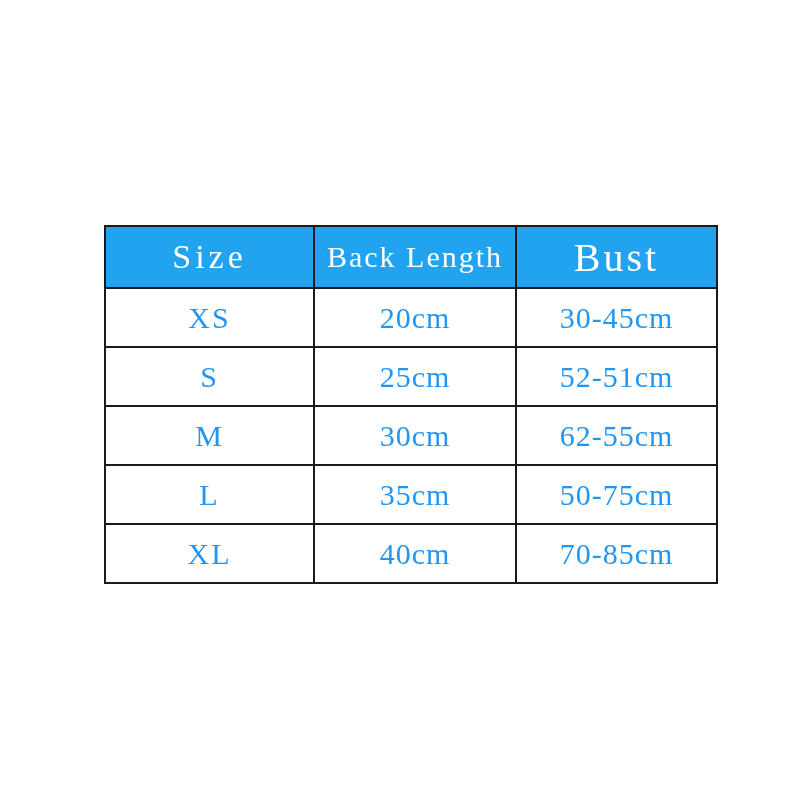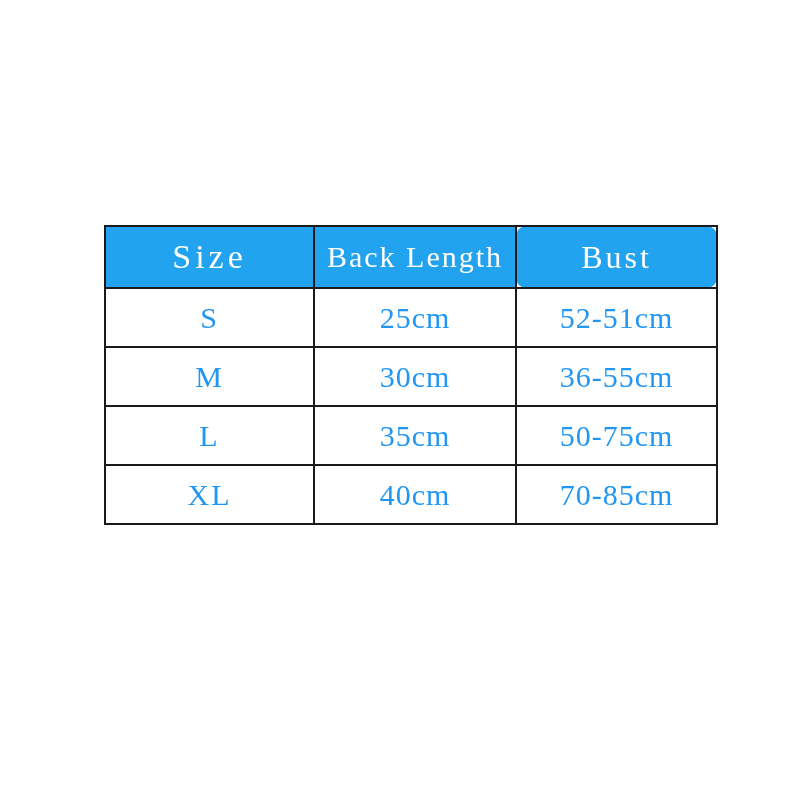--- a/index.html
+++ b/index.html
@@ -54,23 +54,22 @@
 
   th.h-size {
     font-size: 34px;
     letter-spacing: 4px;
   }
   th.h-back {
     font-size: 30px;
     letter-spacing: 2px;
   }
   th.h-bust {
-    font-size: 32px;
+    font-size: 40px;
     letter-spacing: 3px;
-    border-radius: 10px;
   }
 
   tbody td {
     background: #ffffff;
     color: #2196f3;
     height: 57px;
     font-size: 30px;
     letter-spacing: 1px;
   }
 
@@ -100,28 +99,33 @@
       </colgroup>
       <thead>
         <tr>
           <th class="h-size">Size</th>
           <th class="h-back">Back Length</th>
           <th class="h-bust">Bust</th>
         </tr>
       </thead>
       <tbody>
         <tr>
+          <td class="cell-size">XS</td>
+          <td class="cell-back">20cm</td>
+          <td class="cell-bust">30-45cm</td>
+        </tr>
+        <tr>
           <td class="cell-size">S</td>
           <td class="cell-back">25cm</td>
           <td class="cell-bust">52-51cm</td>
         </tr>
         <tr>
           <td class="cell-size">M</td>
           <td class="cell-back">30cm</td>
-          <td class="cell-bust">36-55cm</td>
+          <td class="cell-bust">62-55cm</td>
         </tr>
         <tr>
           <td class="cell-size">L</td>
           <td class="cell-back">35cm</td>
           <td class="cell-bust">50-75cm</td>
         </tr>
         <tr>
           <td class="cell-size">XL</td>
           <td class="cell-back">40cm</td>
           <td class="cell-bust">70-85cm</td>

